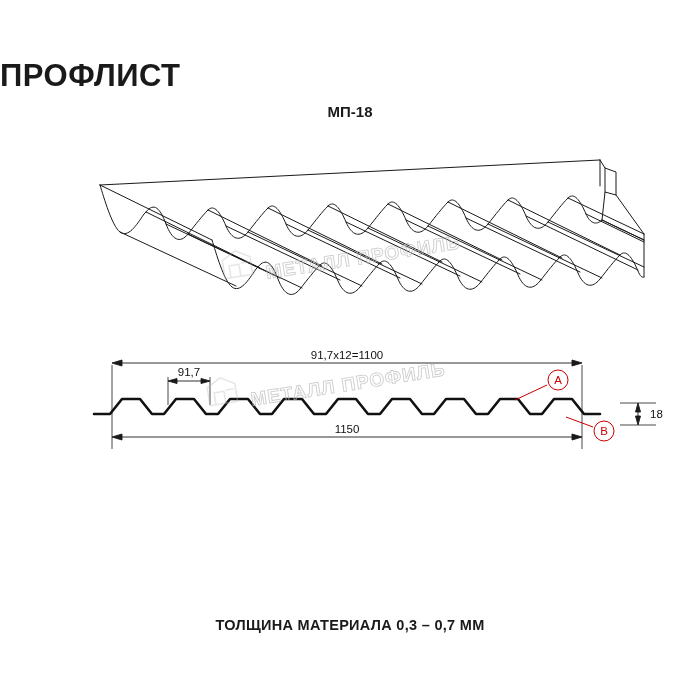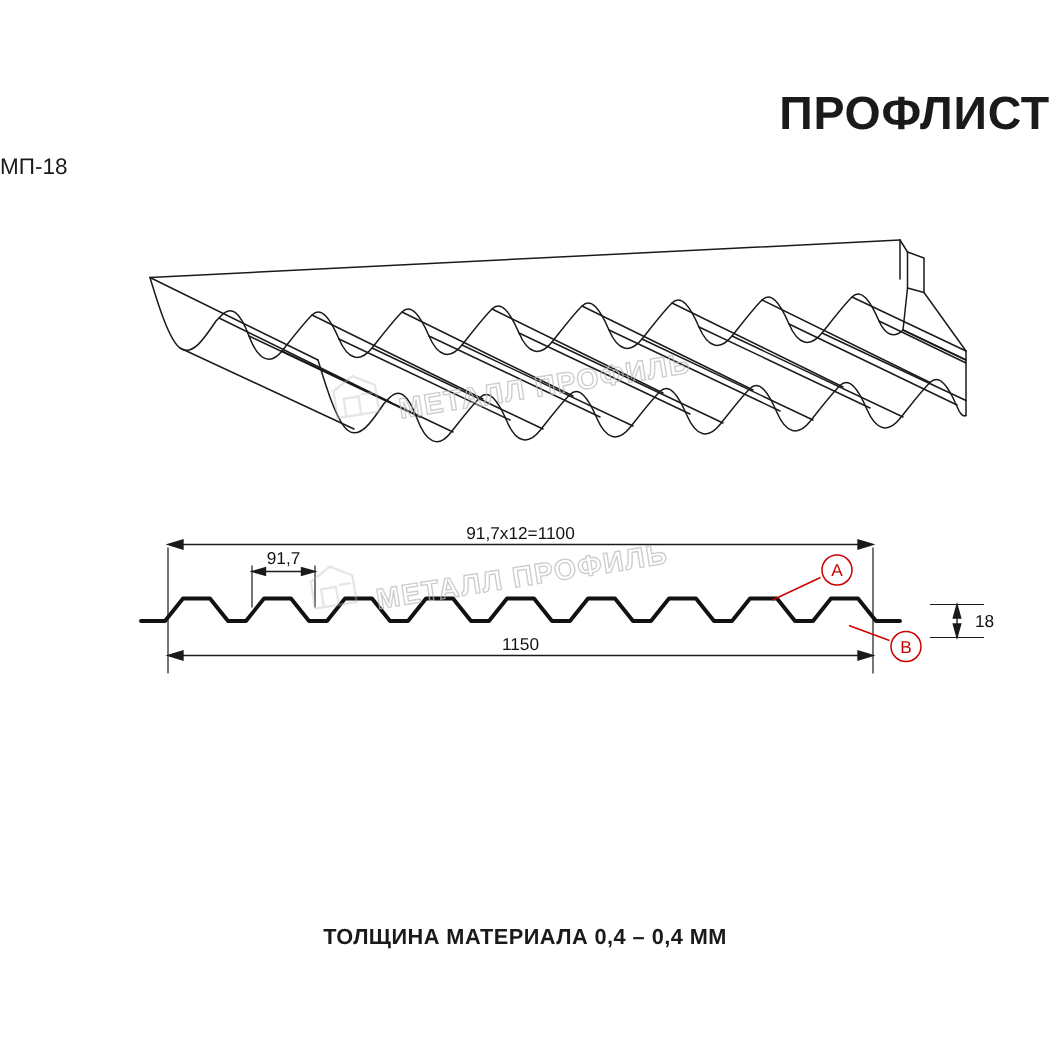--- a/index.html
+++ b/index.html
@@ -18,34 +18,34 @@
   .page {
     position: relative;
     width: 700px;
     height: 700px;
   }
   .title {
     position: absolute;
     top: 58px;
     left: 0;
     width: 700px;
-    text-align: right;
+    text-align: left;
     font-size: 31px;
     font-weight: bold;
     letter-spacing: 0.5px;
     color: #1a1a1a;
   }
   .subtitle {
     position: absolute;
     top: 103px;
     left: 0;
     width: 700px;
-    text-align: left;
+    text-align: center;
     font-size: 15px;
-    font-weight: normal;
+    font-weight: bold;
     color: #1a1a1a;
   }
   .iso-wrap {
     position: absolute;
     top: 140px;
     left: 60px;
     width: 600px;
     height: 170px;
   }
   .section-wrap {
@@ -283,15 +283,15 @@
         <g transform="translate(6,12) rotate(-9)">
           <path d="M 0 26 L 0 8 L 14 0 L 28 8 L 28 26 Z"></path>
           <path d="M 6 26 L 6 14 L 16 14 L 16 26"></path>
           <path d="M 18 13 L 26 13"></path>
         </g>
       </g>
       <text x="52" y="38" transform="rotate(-9 52 38)" font-family="Liberation Sans, sans-serif" font-size="19" font-weight="bold" fill="none" stroke="#bdbdbd" stroke-width="0.9" opacity="0.75" letter-spacing="1">МЕТАЛЛ ПРОФИЛЬ</text>
     </svg>
   </div>
 
-  <div class="footer">ТОЛЩИНА МАТЕРИАЛА 0,4 – 0,4 ММ</div>
+  <div class="footer">ТОЛЩИНА МАТЕРИАЛА 0,3 – 0,7 ММ</div>
 
 </div>
 
 </body></html>

